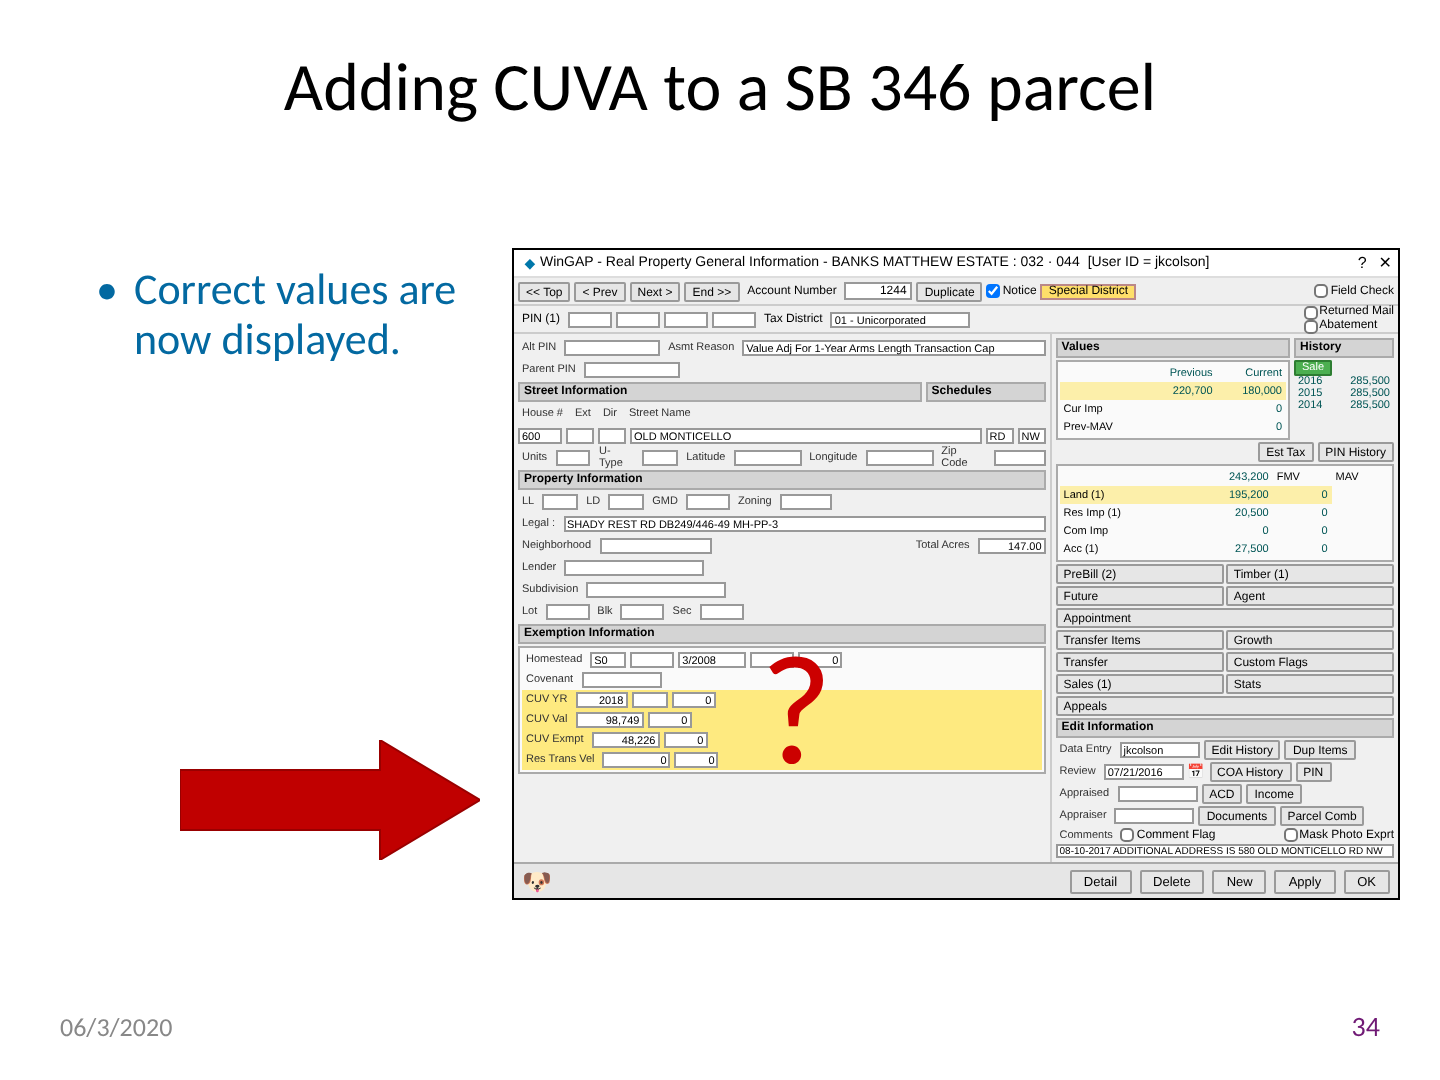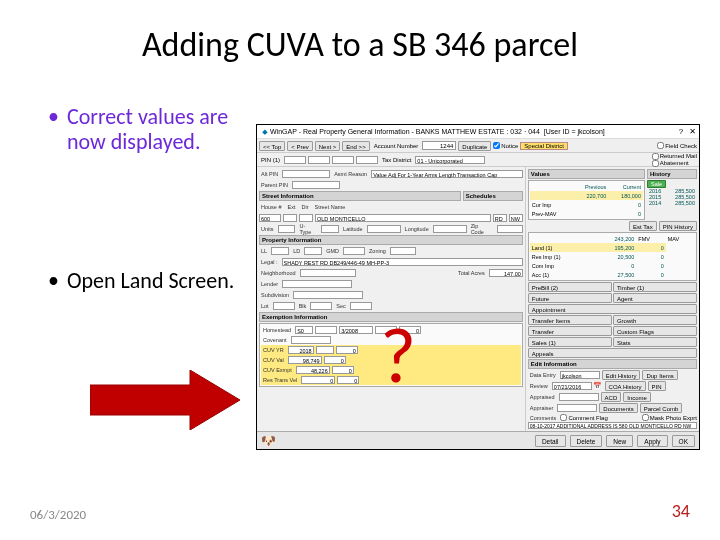--- a/index.html
+++ b/index.html
@@ -1,27 +1,27 @@
 <!DOCTYPE html>
 <html><head>
 <meta charset="utf-8">
 <style>
   * { box-sizing: border-box; margin: 0; padding: 0; }
   html, body { width: 720px; height: 540px; background: #fff; font-family: Calibri, Arial, sans-serif; overflow: hidden; }
   .slide { position: relative; width: 720px; height: 540px; }
   .title { position: absolute; top: 24px; left: 0; width: 720px; text-align: center; font-size: 34px; font-weight: 400; color: #000; }
-  .bullets { position: absolute; top: 104px; left: 48px; width: 192px; font-size: 22px; color: #6d28d9; line-height: 1.15; }
+  .bullets { position: absolute; top: 132px; left: 48px; width: 192px; font-size: 22px; color: #0369a1; line-height: 1.15; }
   .bullets li { list-style: none; margin-bottom: 8px; display: flex; }
   .bullets li::before { content: "•"; margin-right: 8px; }
   .bullets2 { position: absolute; top: 268px; left: 48px; width: 192px; font-size: 22px; color: #000; line-height: 1.15; }
   .bullets2 li { list-style: none; margin-bottom: 8px; display: flex; }
   .bullets2 li::before { content: "•"; margin-right: 8px; }
   .arrow { position: absolute; top: 370px; left: 90px; }
   .footer-date { position: absolute; bottom: 18px; left: 30px; font-size: 13px; color: #888; }
-  .footer-page { position: absolute; bottom: 18px; right: 30px; font-size: 18px; color: #b91c1c; }
+  .footer-page { position: absolute; bottom: 18px; right: 30px; font-size: 14px; color: #701a75; }
   .app { position: absolute; top: 124px; left: 256px; width: 444px; height: 326px; border: 1px solid #000; background: #f0f0f0; font-family: Tahoma, Arial, sans-serif; font-size: 7px; color: #000; }
   .app .title-bar { display: flex; align-items: center; height: 14px; background: #fff; border-bottom: 1px solid #ddd; padding: 0 3px; font-size: 7px; }
   .tb-icon { width: 10px; text-align: center; color: #07a; }
   .tb-right { margin-left: auto; display: flex; gap: 6px; font-size: 8px; }
   .toolbar { display: flex; align-items: center; height: 14px; background: #efefef; border-bottom: 1px solid #ccc; padding: 0 2px; gap: 2px; }
   .btn { border: 1px solid #9a9a9a; background: #e6e6e6; padding: 0 3px; height: 10px; line-height: 10px; font-size: 6px; border-radius: 1px; }
   .lbl { font-size: 6px; padding: 0 2px; }
   .val-box { border: 1px solid #999; background: #fff; padding: 0 2px; height: 9px; line-height: 9px; font-size: 6px; display: inline-block; }
   .val-right { text-align: right; }
   .chk { display: inline-flex; align-items: center; gap: 1px; font-size: 6px; }
@@ -58,25 +58,20 @@
 <body>
 
 <div class="slide">
   <div class="title">Adding CUVA to a SB 346 parcel</div>
 
   <ul class="bullets">
     <li>
         <span>Correct values are now displayed.</span>
       </li>
   </ul>
-  <ul class="bullets2">
-    <li>
-        <span>Open Land Screen.</span>
-      </li>
-  </ul>
 
   <svg class="arrow" width="150" height="60">
     <polygon points="0,15 100,15 100,0 150,30 100,60 100,45 0,45" fill="#c00000" stroke="#900" stroke-width="1"></polygon>
   </svg>
 
   <div class="app">
 
     <div class="title-bar">
       <span class="tb-icon">◆</span>
       <span>WinGAP - Real Property General Information - BANKS MATTHEW ESTATE : 032 · 044</span>

